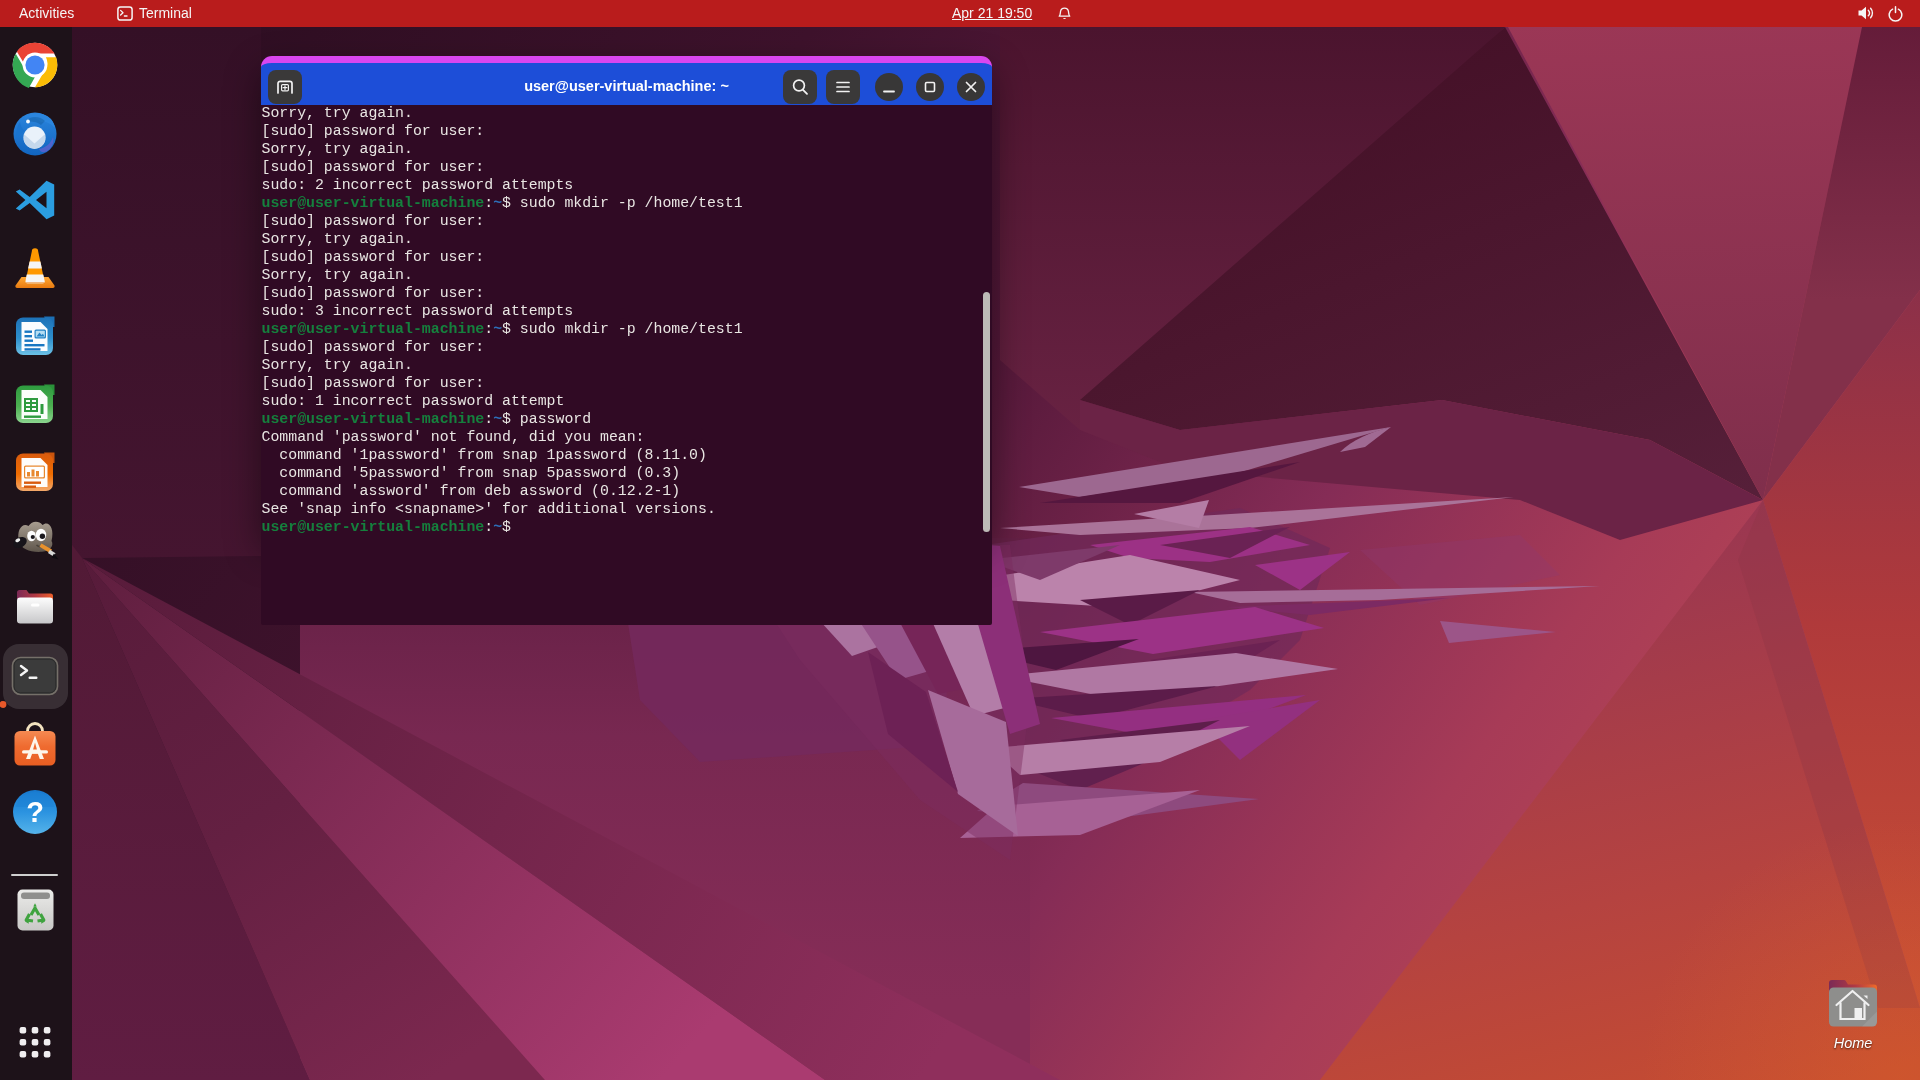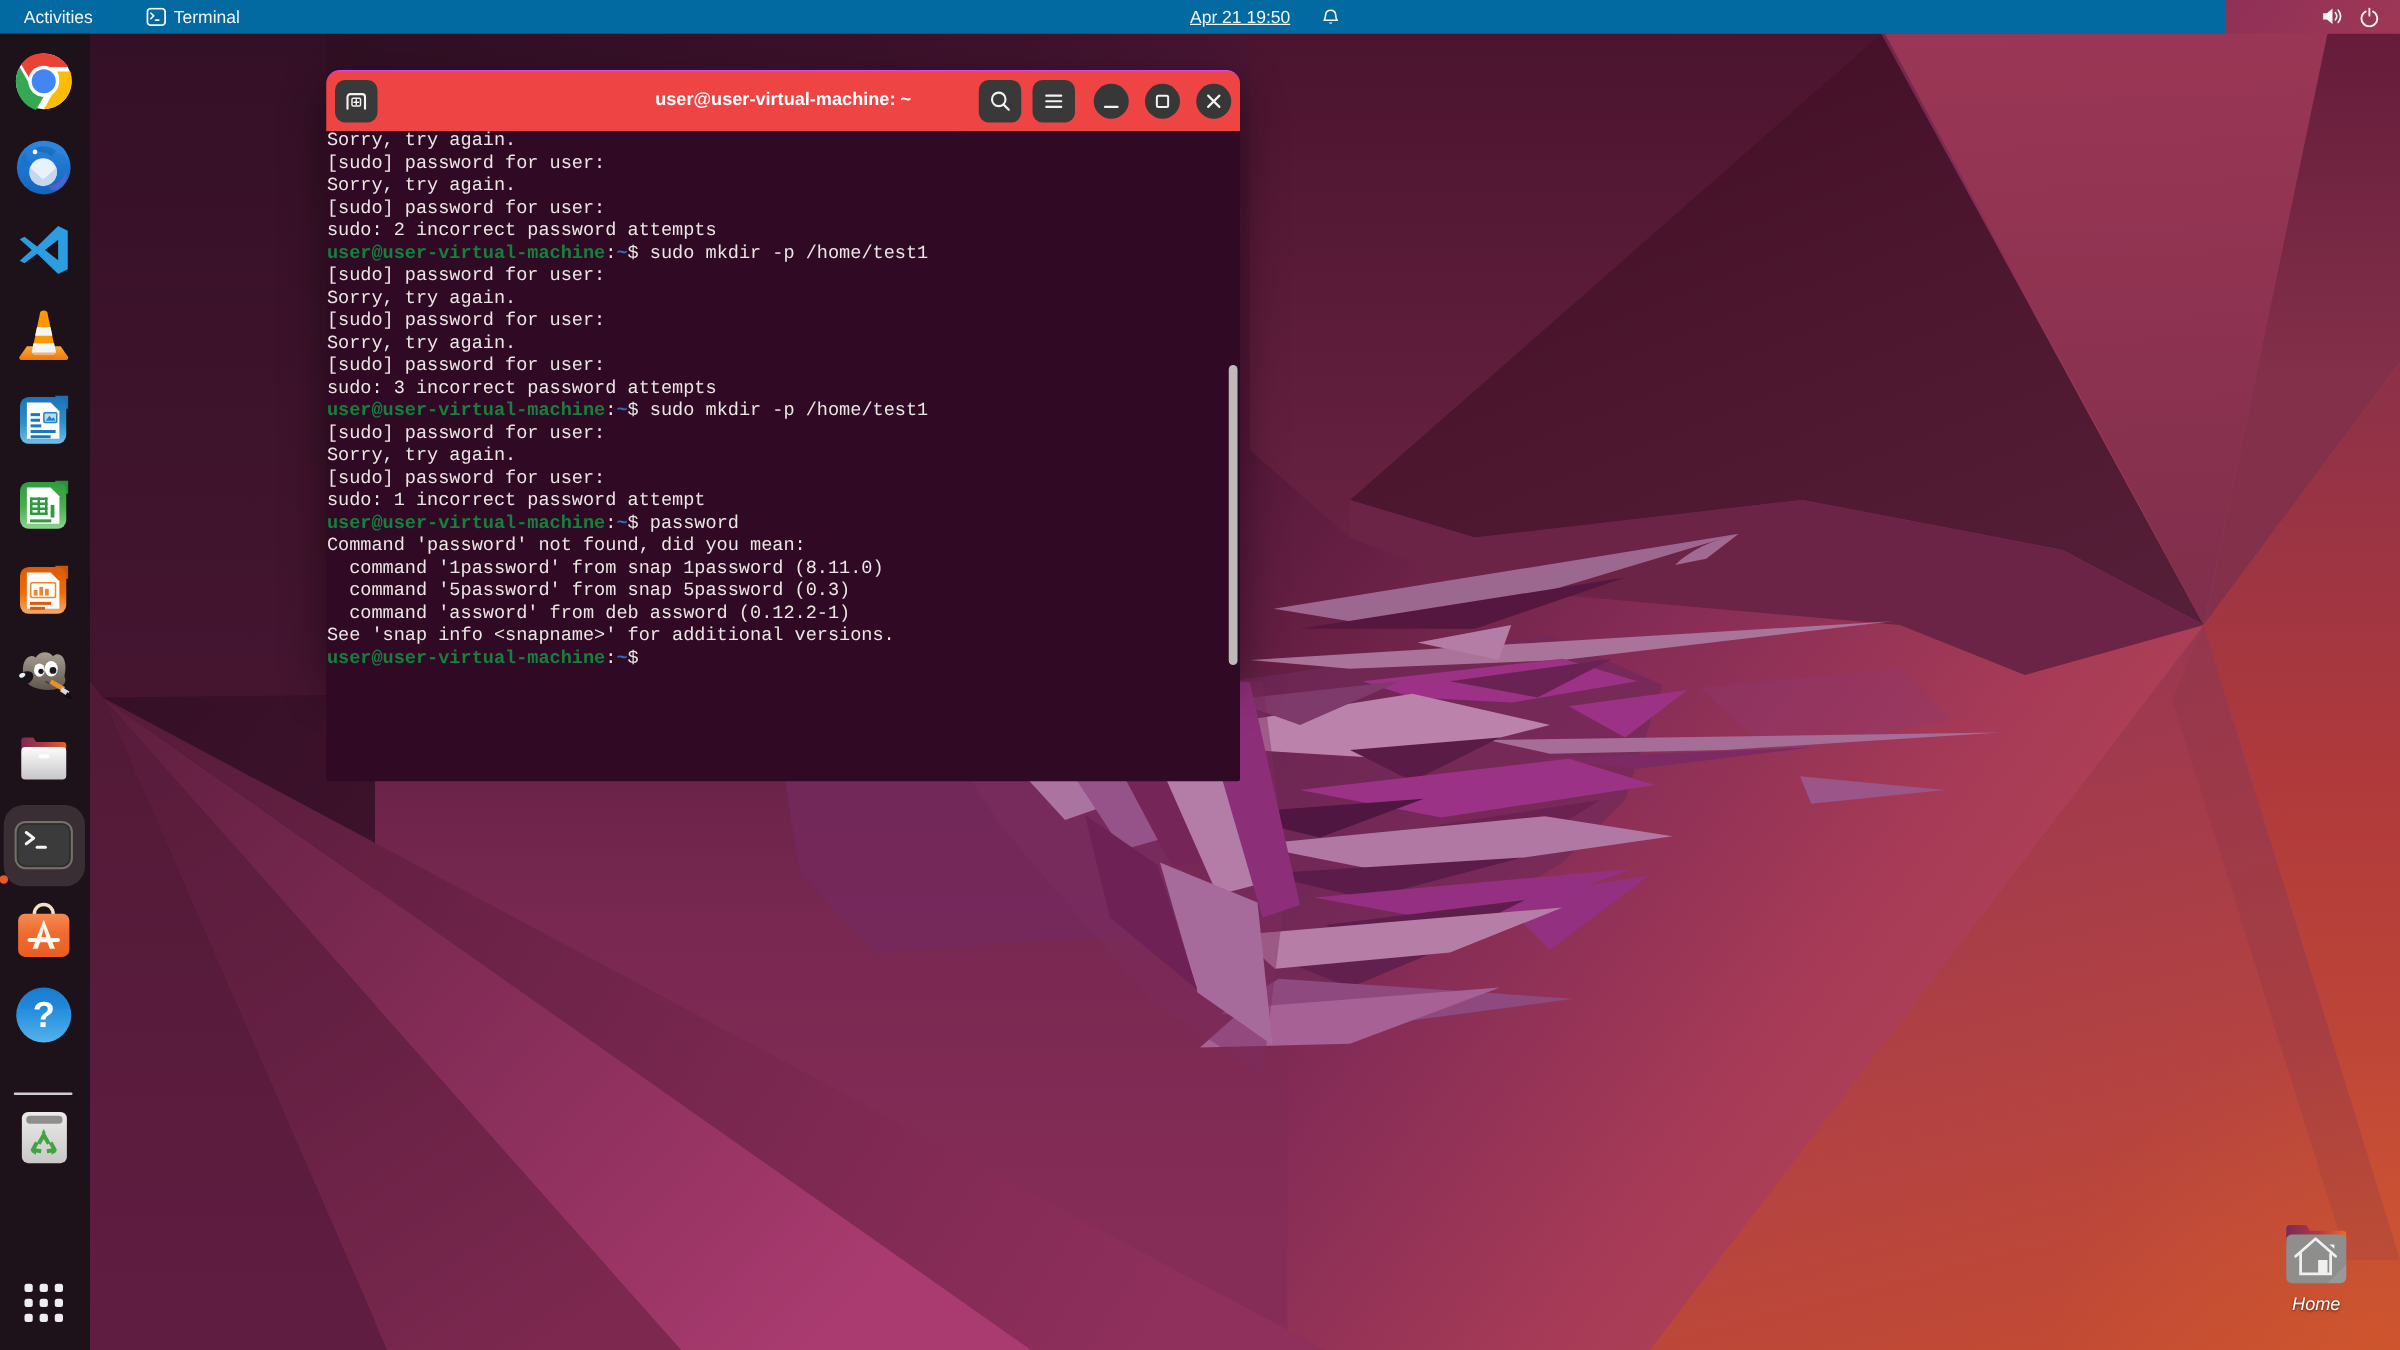--- a/index.html
+++ b/index.html
@@ -1,25 +1,25 @@
 <!DOCTYPE html>
 <html><head>
 <meta charset="utf-8">
 <style>
   html,body{margin:0;padding:0;width:1920px;height:1080px;overflow:hidden;background:#000;}
   body{font-family:"Liberation Sans",sans-serif;position:relative;}
   #wall{position:absolute;left:0;top:0;}
-  #topbar{position:absolute;left:0;top:0;width:1780px;height:27px;background:#0369a1;color:#f5f5f5;font-size:14px;font-weight:500;text-align:center;}
+  #topbar{position:absolute;left:0;top:0;width:1920px;height:27px;background:#b91c1c;color:#f5f5f5;font-size:14px;font-weight:500;text-align:center;}
   #topbar .act{position:absolute;left:19px;top:5px;}
   #topbar .appname{position:absolute;left:139px;top:5px;}
   #topbar .clock{position:absolute;left:952px;top:5px;text-decoration:underline;}
   #dock{position:absolute;left:0;top:27px;width:72px;height:1053px;background:#1d1219;}
   .di{position:absolute;left:11px;width:48px;height:48px;}
   #term{position:absolute;left:261px;top:56px;width:731px;height:481px;border-radius:11px 11px 2px 2px;box-shadow:0 14px 36px rgba(0,0,0,0.45);}
-  #tbar{position:absolute;left:0;top:0;width:731px;height:49px;background:#ef4444;border-radius:11px 11px 0 0;border-top:1px solid #d946ef;box-sizing:border-box;}
+  #tbar{position:absolute;left:0;top:0;width:731px;height:49px;background:#1d4ed8;border-radius:11px 11px 0 0;border-top:7px solid #d946ef;box-sizing:border-box;}
   #tbody{position:absolute;left:0;top:49px;width:731px;height:520px;background:#300a24;border-radius:0 0 2px 2px;}
   #tbar .title{position:absolute;left:0;right:0;top:15px;text-align:center;color:#fff;font-weight:bold;font-size:14.5px;}
   .tbtn{position:absolute;background:#3a3939;border-radius:8px;width:34px;height:34px;top:7px;}
   .cbtn{position:absolute;background:#383737;border-radius:50%;width:28px;height:28px;top:10px;}
   pre#txt{position:absolute;left:0.5px;top:-1px;margin:0;font-family:"Liberation Mono",monospace;font-size:14.85px;line-height:18px;color:#e9e6e3;}
   pre#txt b.g{color:#15803d;font-weight:bold;}
   pre#txt b.b{color:#2d6fb8;font-weight:bold;}
   #scrollbar{position:absolute;left:722px;top:187px;width:7px;height:240px;background:#bdbab7;border-radius:4px;}
   #home{position:absolute;left:1825px;top:975px;width:56px;height:80px;text-align:center;font-style:italic;}
   #home .lbl{color:#fff;font-size:14.5px;margin-top:3px;text-shadow:0 1px 2px rgba(0,0,0,0.7);}

